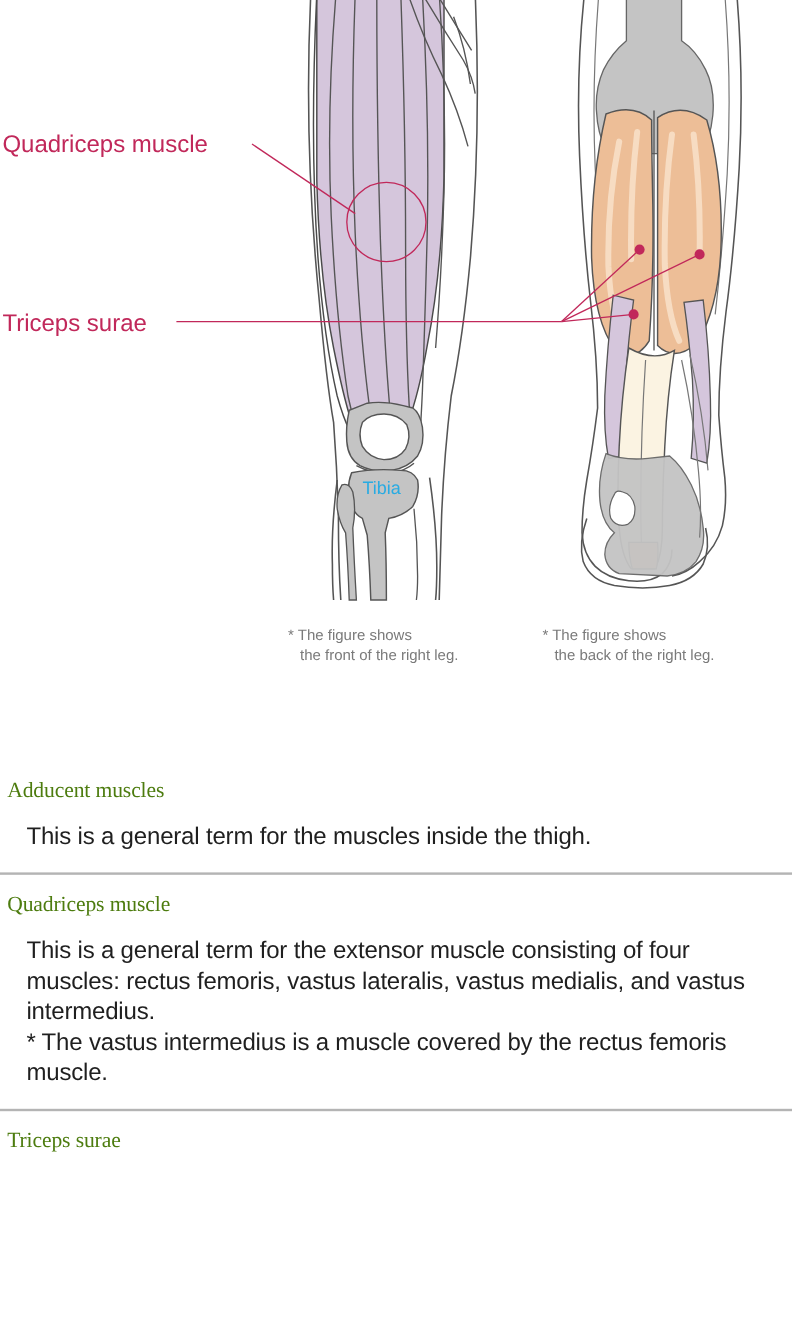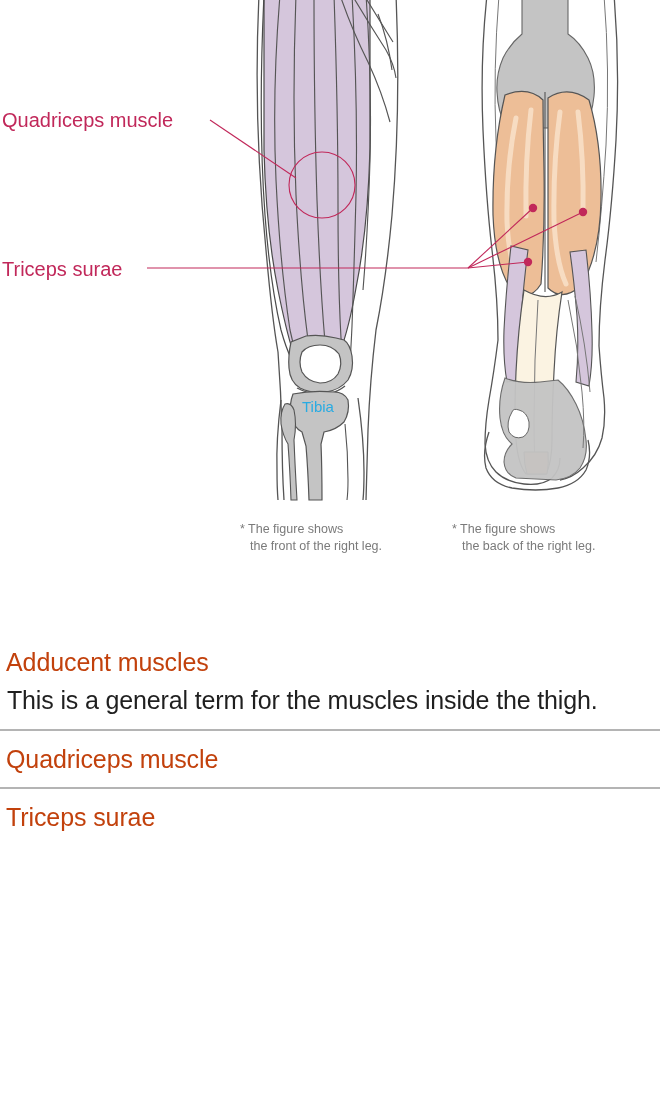--- a/index.html
+++ b/index.html
@@ -34,32 +34,33 @@
   
   #sections{
     position:absolute;
     left:0;top:600px;
     width:660px;
   }
   .section{
     padding:0 6px;
   }
   .sec-head{
-    color:#c2410c;
-    font-size:25px;
+    color:#4d7c0f;
+    font-size:18px;
     font-weight:400;
     margin:0 0 6px 0;
     line-height:1.18;
     letter-spacing:-0.1px;
+    font-family:Liberation Serif, serif;
   }
   .sec-body{
     color:#1f1f1f;
-    font-size:25px;
+    font-size:20px;
     line-height:1.28;
-    margin:1px;
+    margin:16px;
     letter-spacing:-0.15px;
   }
   .divider{
     height:2px;
     background:#b4b4b4;
     margin:13px 0 14px 0;
     width:100%;
   }
   .sec-1{padding-top:48px;}
   .sec-2 .sec-head{margin-bottom:13px;}
@@ -229,20 +230,21 @@
 
   <div class="section sec-1">
     <h2 class="sec-head">Adducent muscles</h2>
     <p class="sec-body">This is a general term for the muscles inside the thigh.</p>
   </div>
 
   <div class="divider"></div>
 
   <div class="section sec-2">
     <h2 class="sec-head">Quadriceps muscle</h2>
+    <p class="sec-body">This is a general term for the extensor muscle consisting of four muscles: rectus femoris, vastus lateralis, vastus medialis, and vastus intermedius.<br>* The vastus intermedius is a muscle covered by the rectus femoris muscle.</p>
   </div>
 
   <div class="divider"></div>
 
   <div class="section sec-3">
     <h2 class="sec-head">Triceps surae</h2>
   </div>
 
 </div>
 

